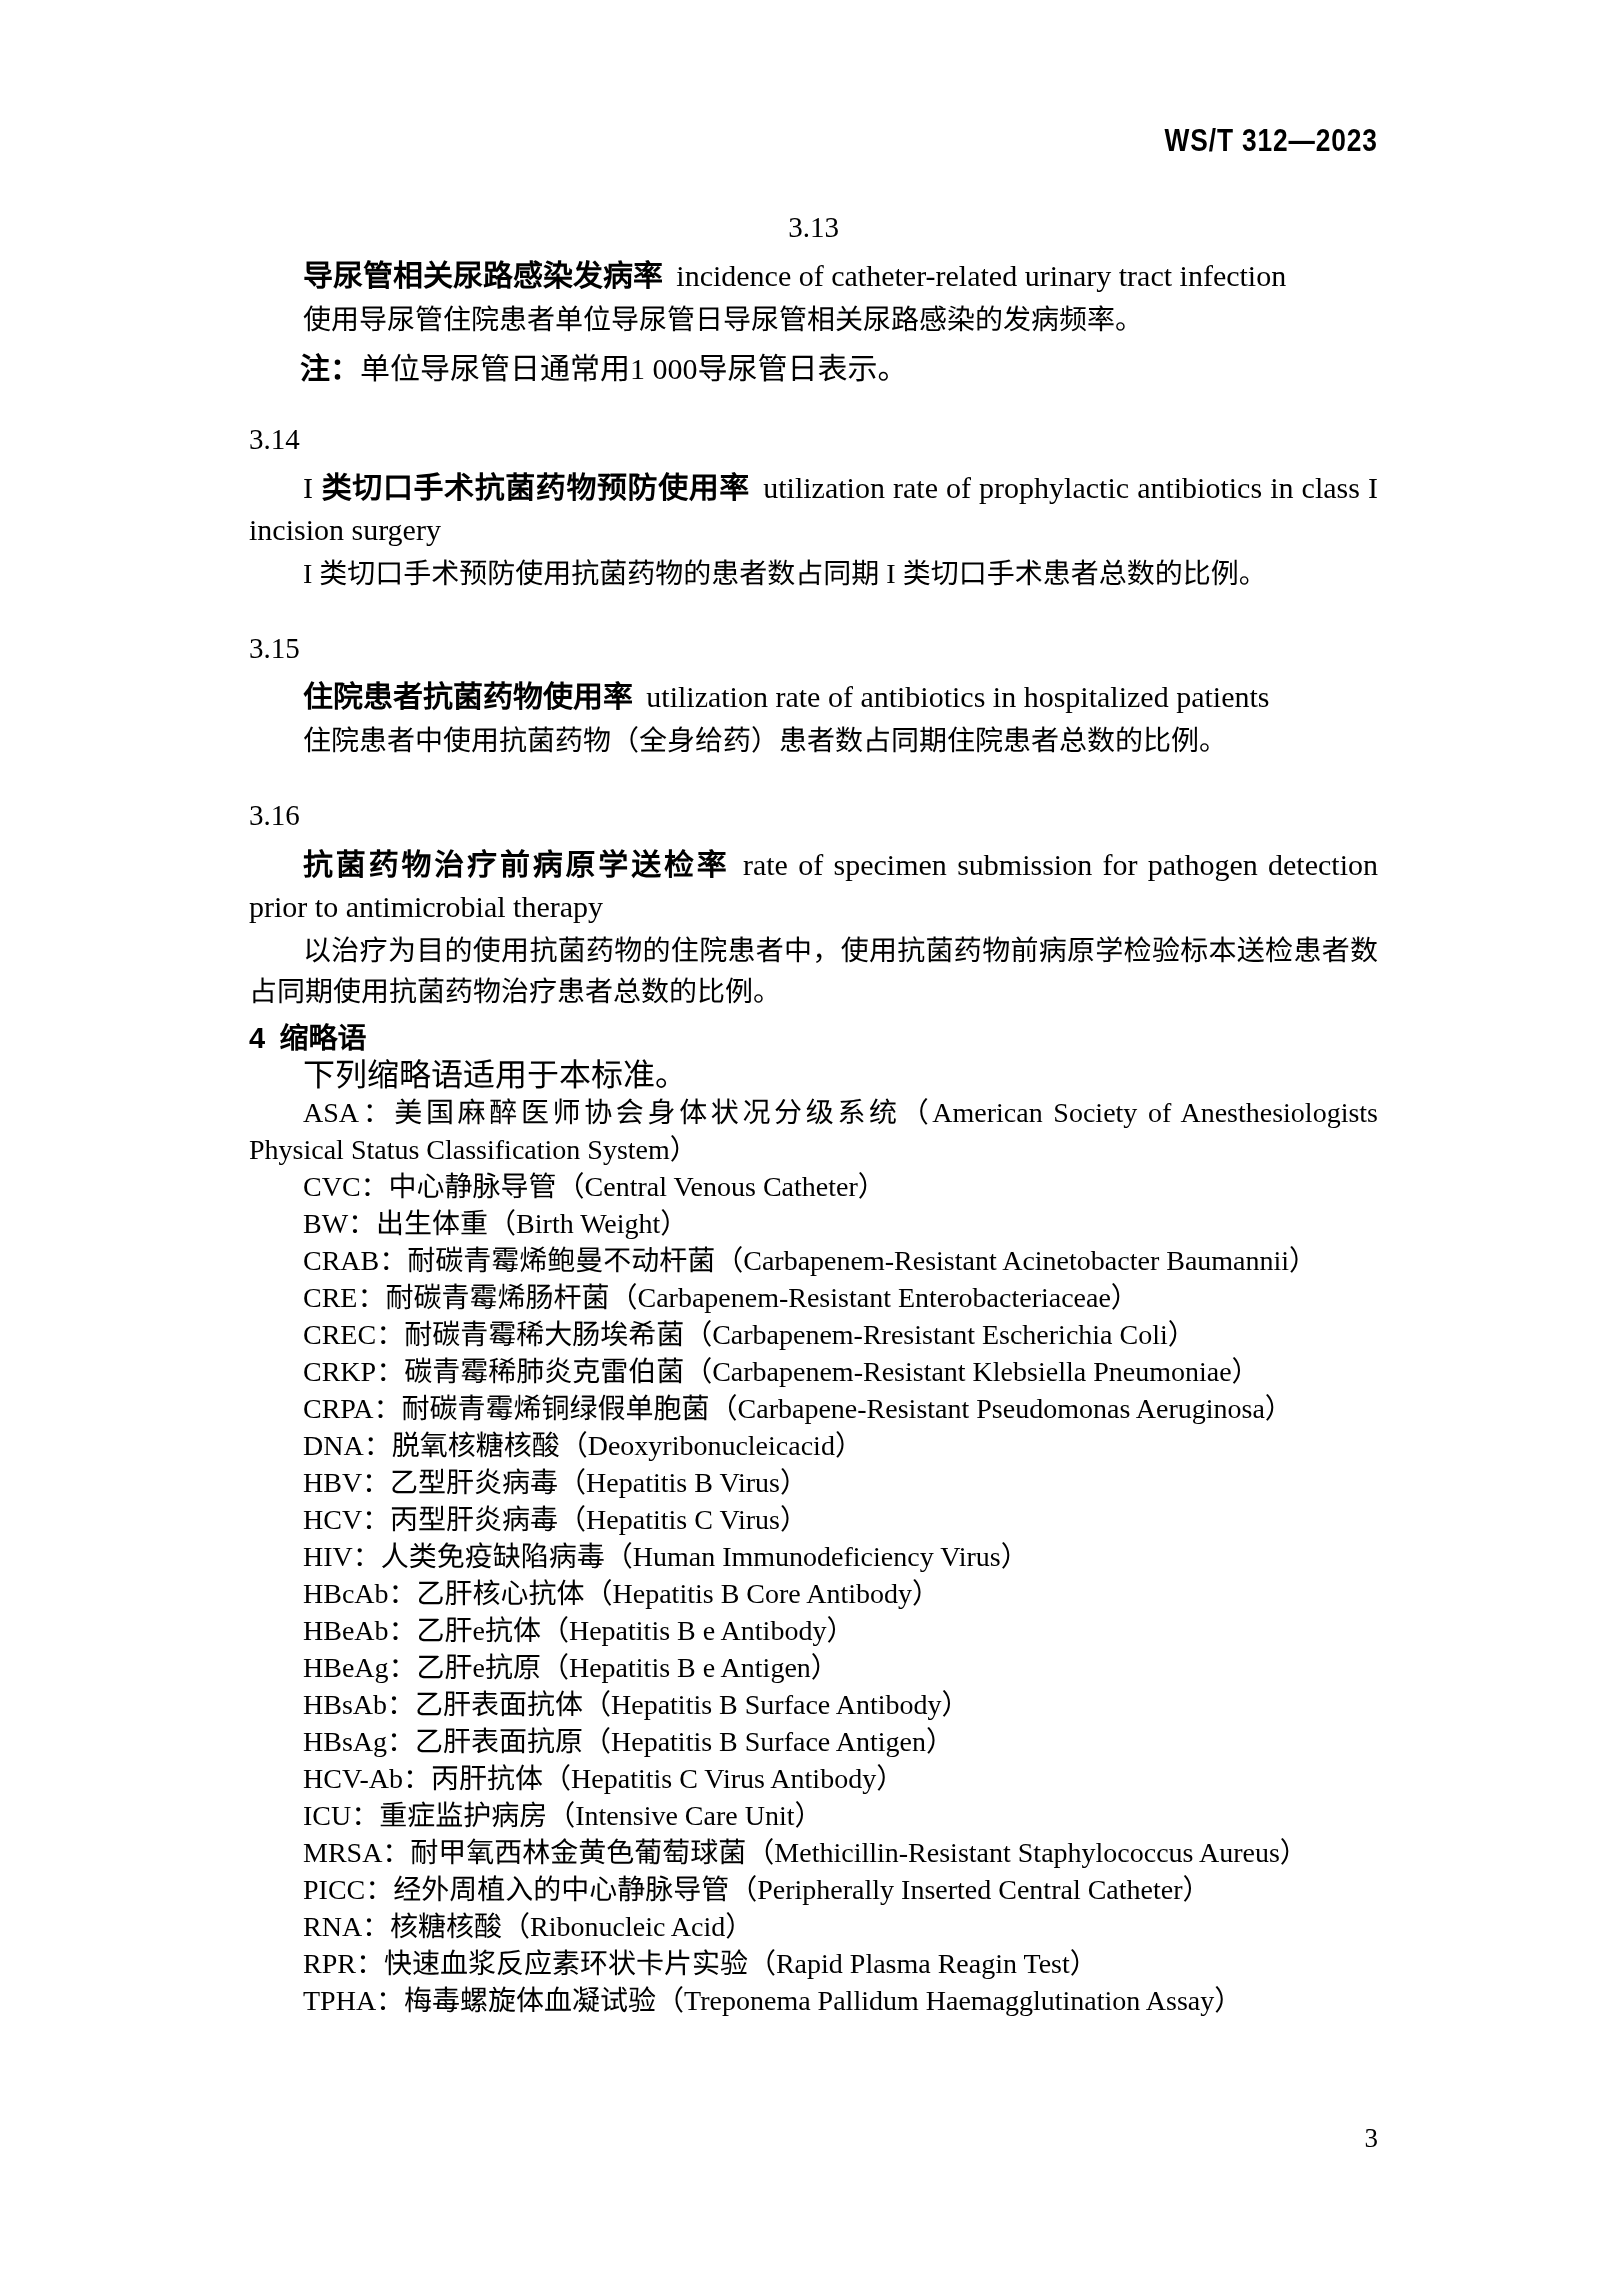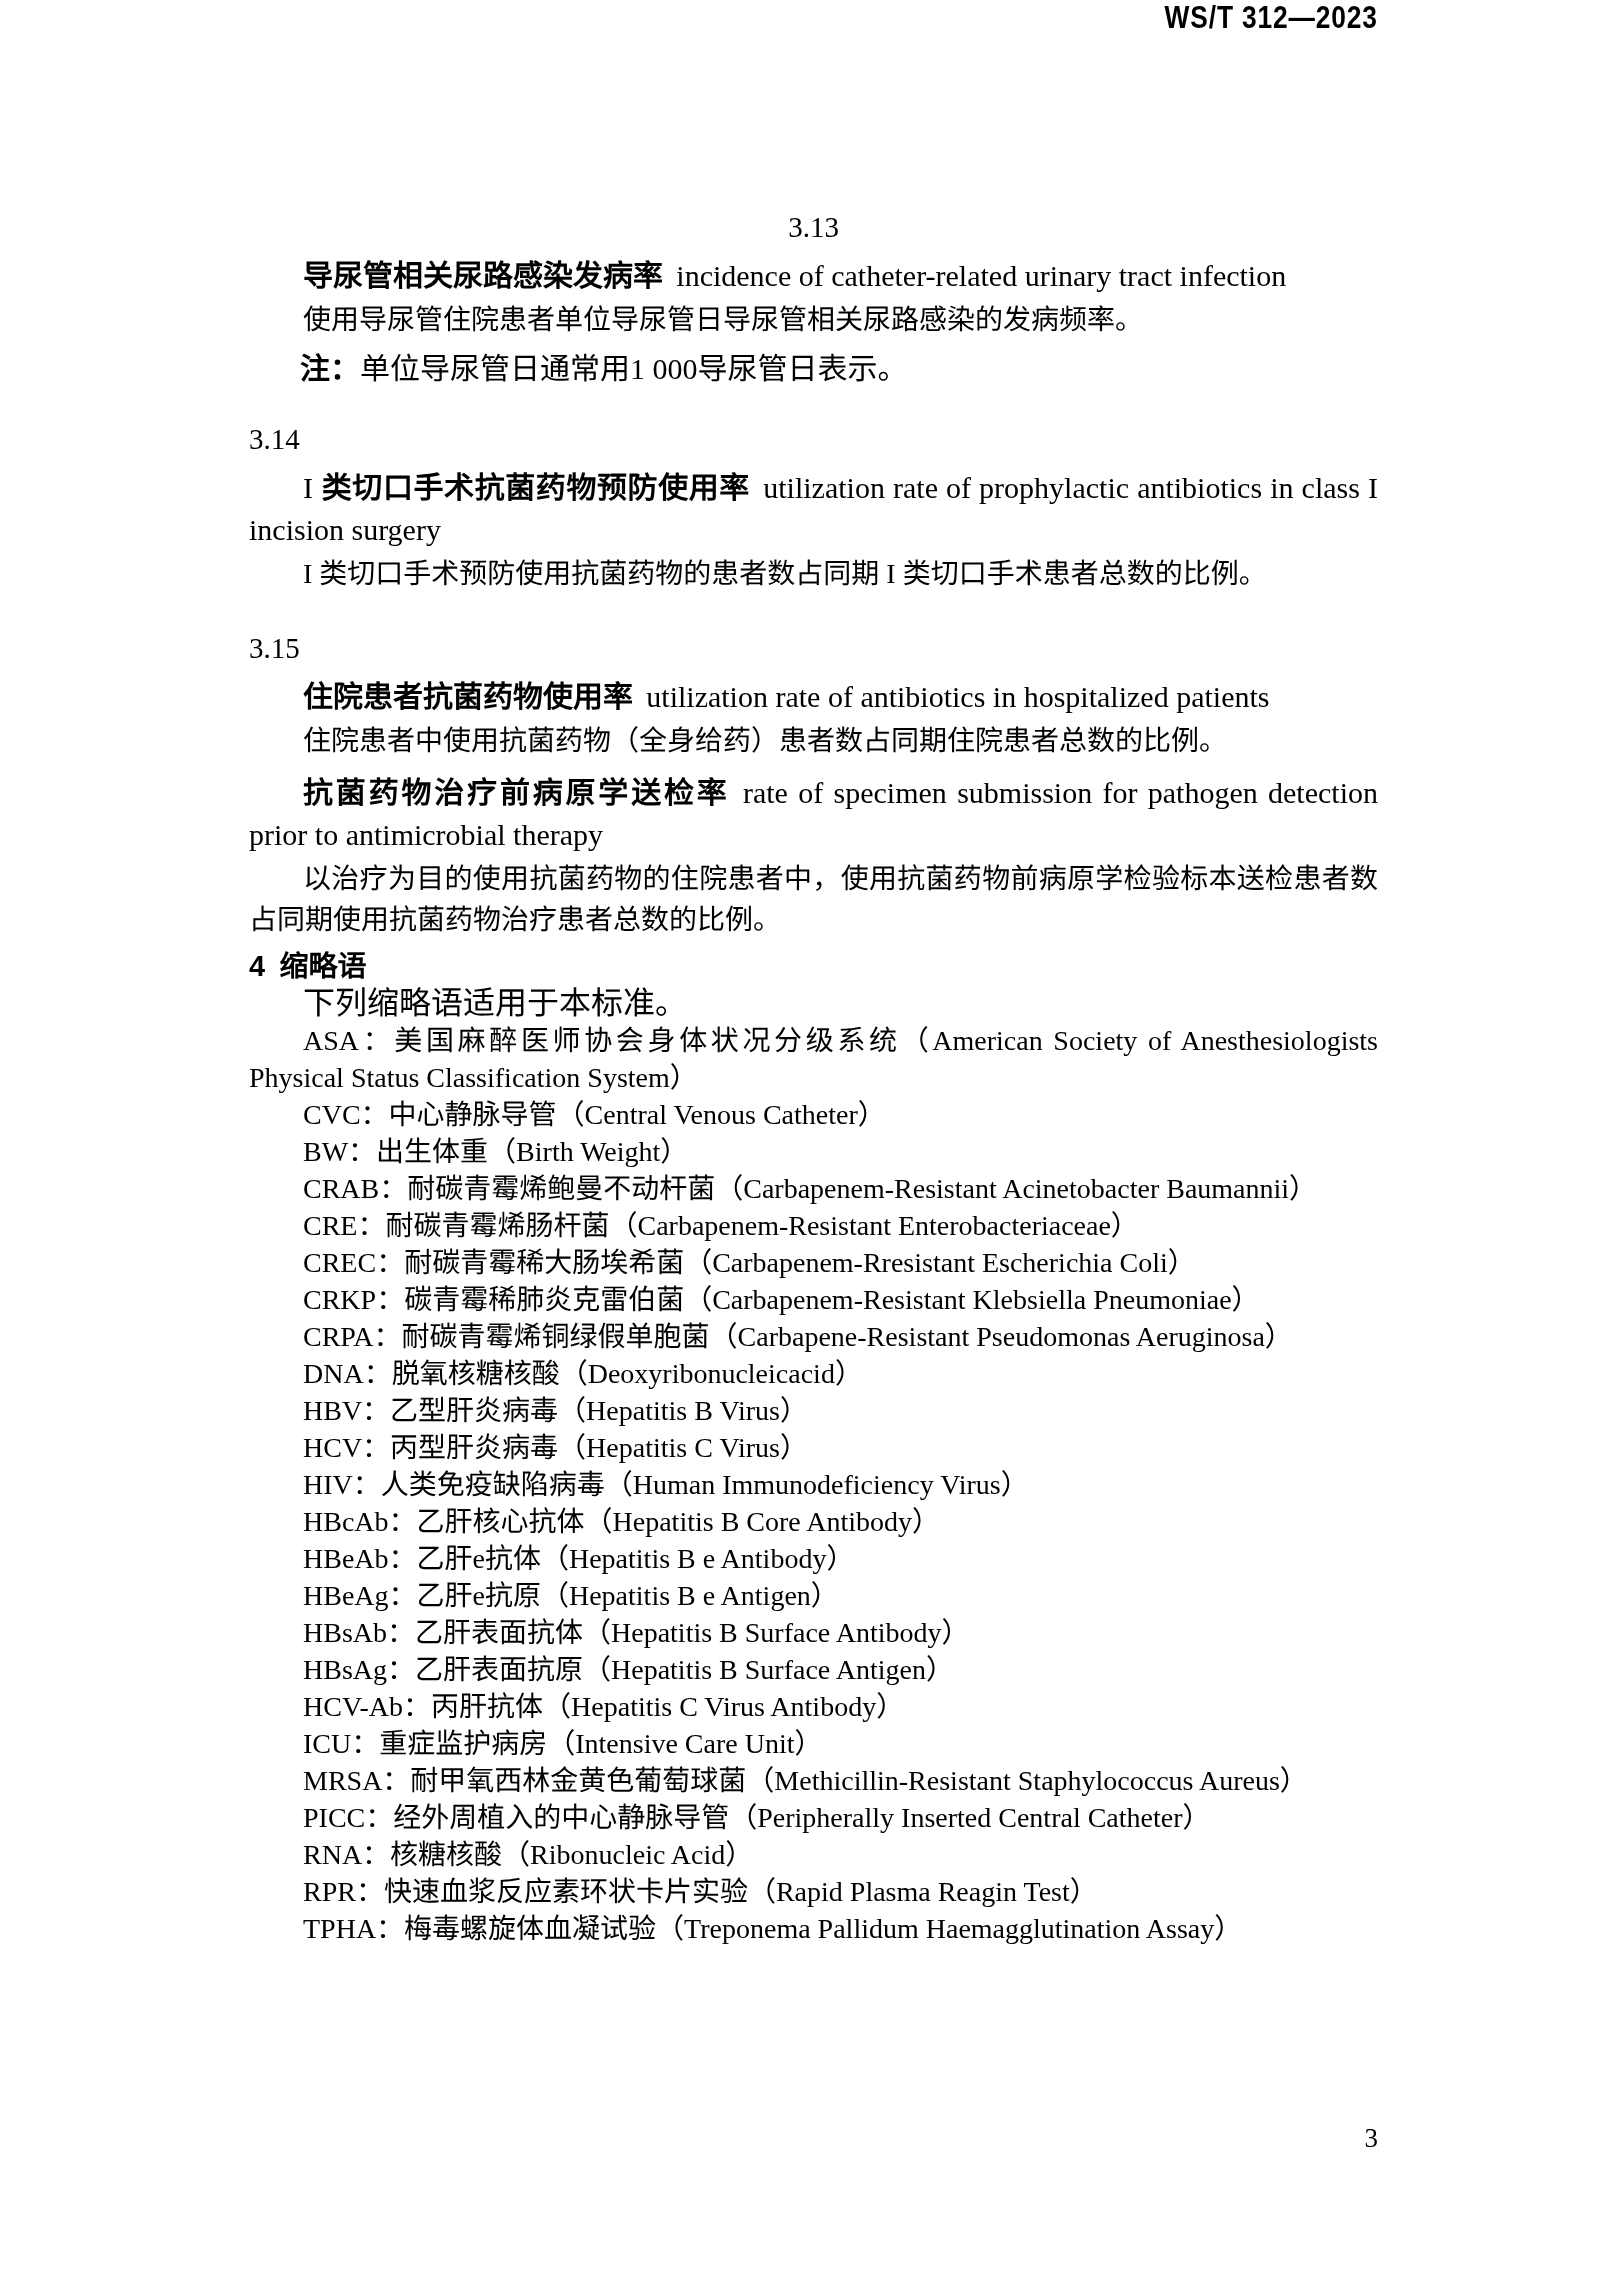--- a/index.html
+++ b/index.html
@@ -14,20 +14,21 @@
     width: 1623px; height: 2295px;
     background: #ffffff;
     overflow: hidden;
   }
   .content {
     position: absolute;
     left: 249px; top: 0;
     width: 1129px;
   }
   .header {
+    padding-top: 123px;
     text-align: right;
     height: 158px;
   }
   .std-code {
     display: inline-block;
     font-family: "Liberation Sans", "DejaVu Sans", sans-serif;
     font-weight: bold;
     font-size: 31px;
     letter-spacing: 1px;
     transform: scaleX(0.85);
@@ -126,20 +127,21 @@
       <p class="def">I 类切口手术预防使用抗菌药物的患者数占同期 I 类切口手术患者总数的比例。</p>
     </section>
 
     <section>
       <p class="sec-num">3.15</p>
       <p class="term"><span class="term-zh">住院患者抗菌药物使用率</span><span class="term-en">utilization rate of antibiotics in hospitalized patients</span></p>
       <p class="def">住院患者中使用抗菌药物（全身给药）患者数占同期住院患者总数的比例。</p>
     </section>
 
     <section>
+      <p class="sec-num">3.16</p>
       <p class="term"><span class="term-zh">抗菌药物治疗前病原学送检率</span><span class="term-en">rate of specimen submission for pathogen detection prior to antimicrobial therapy</span></p>
       <p class="def">以治疗为目的使用抗菌药物的住院患者中，使用抗菌药物前病原学检验标本送检患者数占同期使用抗菌药物治疗患者总数的比例。</p>
     </section>
 
     <h2 class="h4"><span>4</span><span class="h4-title">缩略语</span></h2>
 
     <p class="intro">下列缩略语适用于本标准。</p>
 
     <p class="abbr">ASA：美国麻醉医师协会身体状况分级系统（American Society of Anesthesiologists Physical Status Classification System）</p>
     <p class="abbr">CVC：中心静脉导管（Central Venous Catheter）</p>

